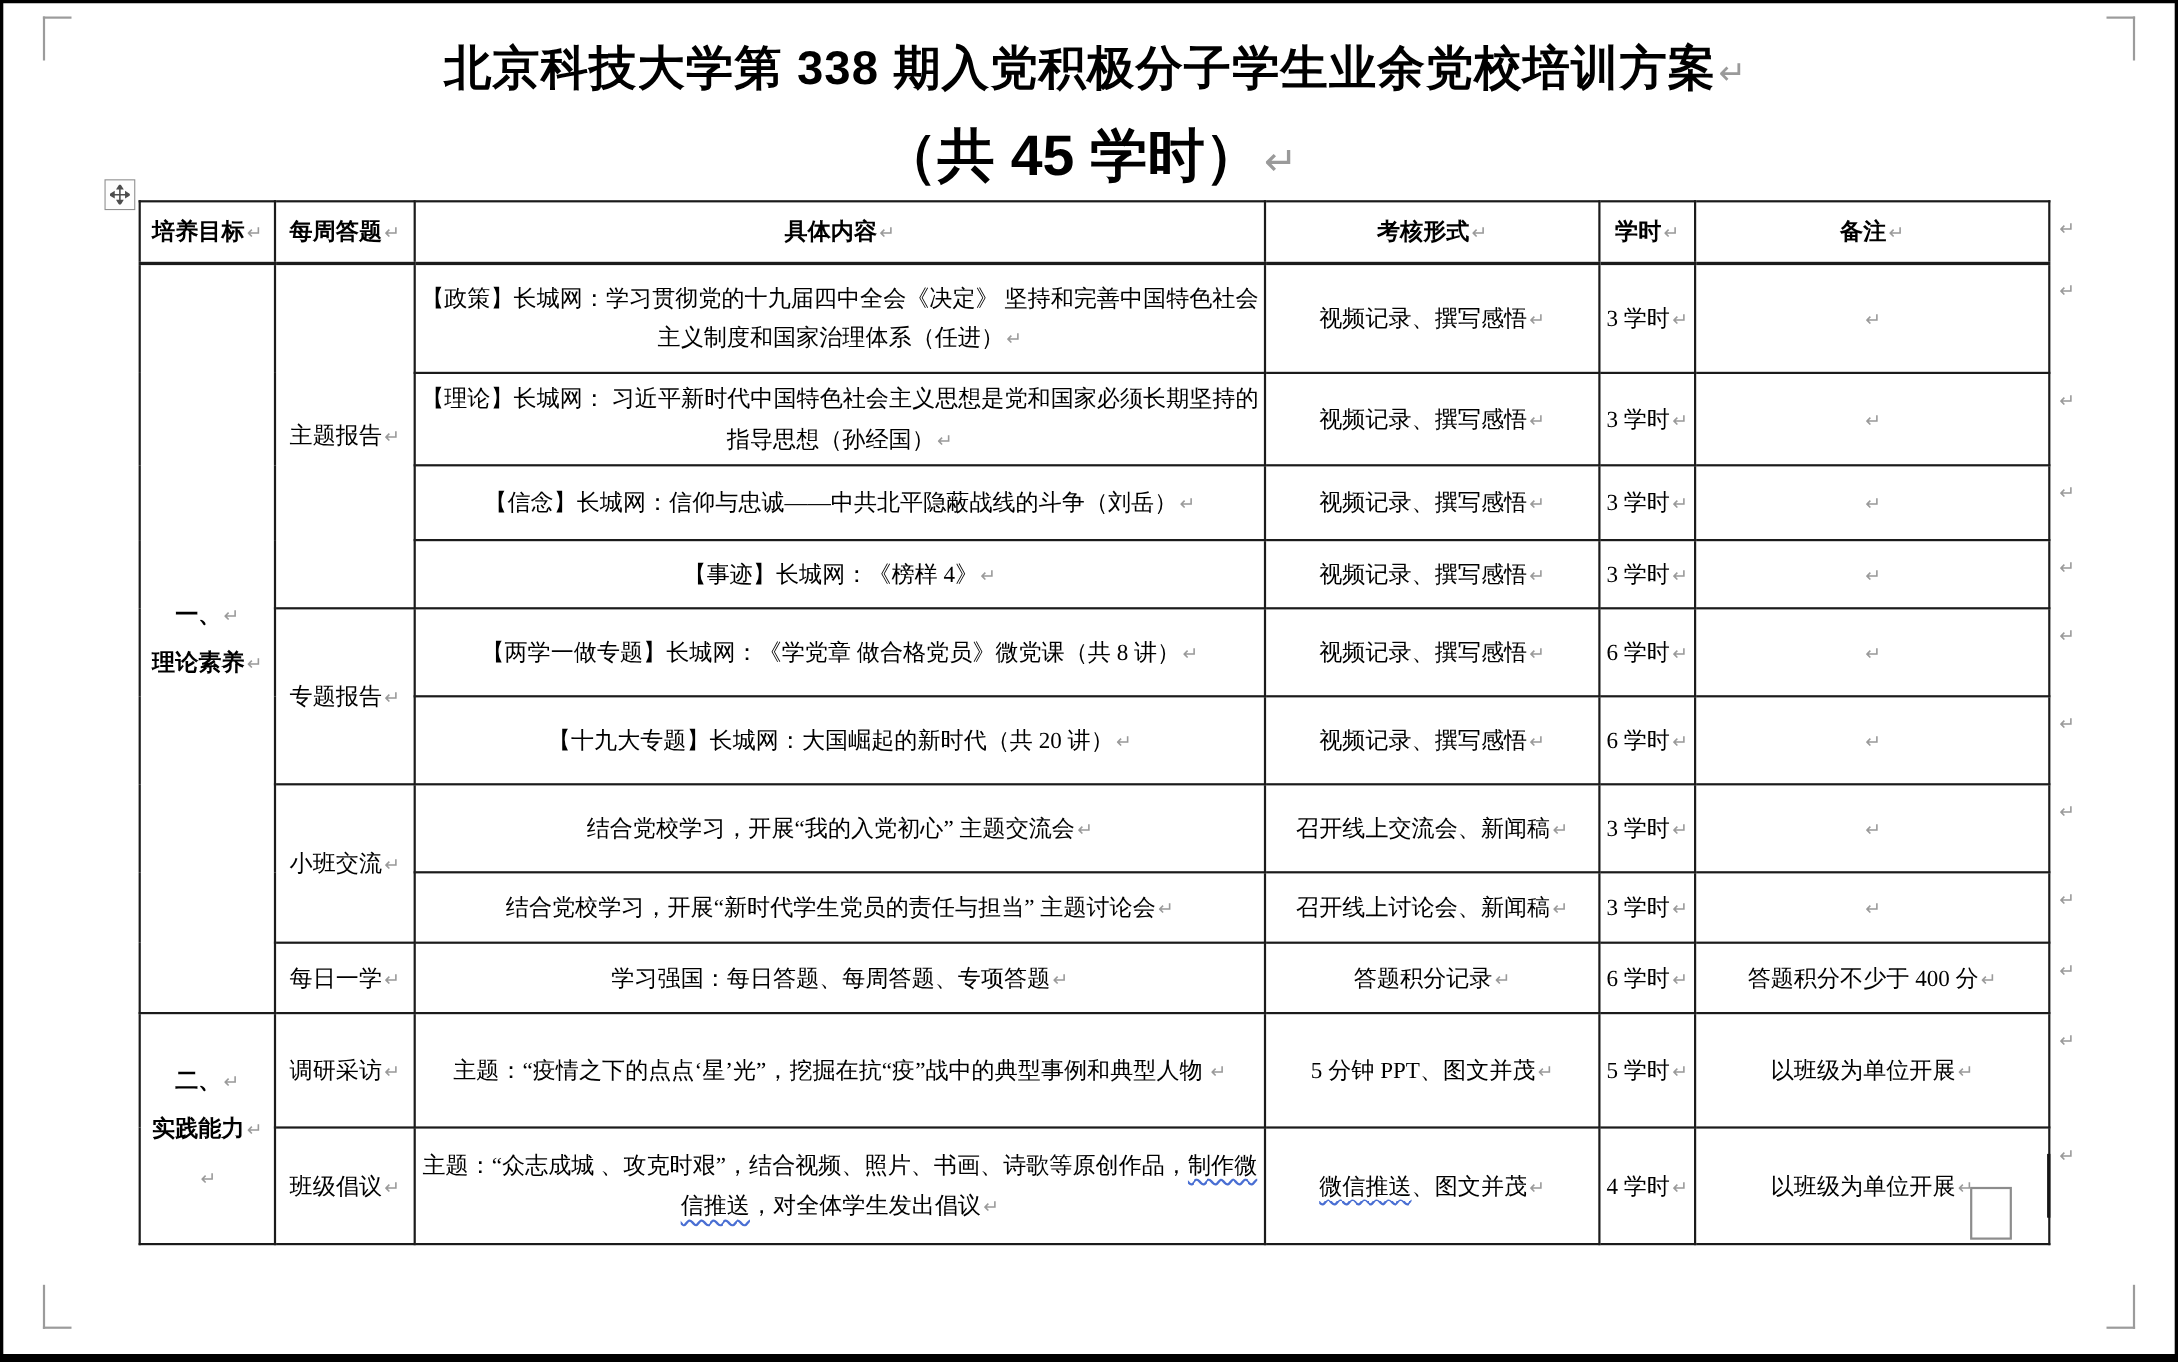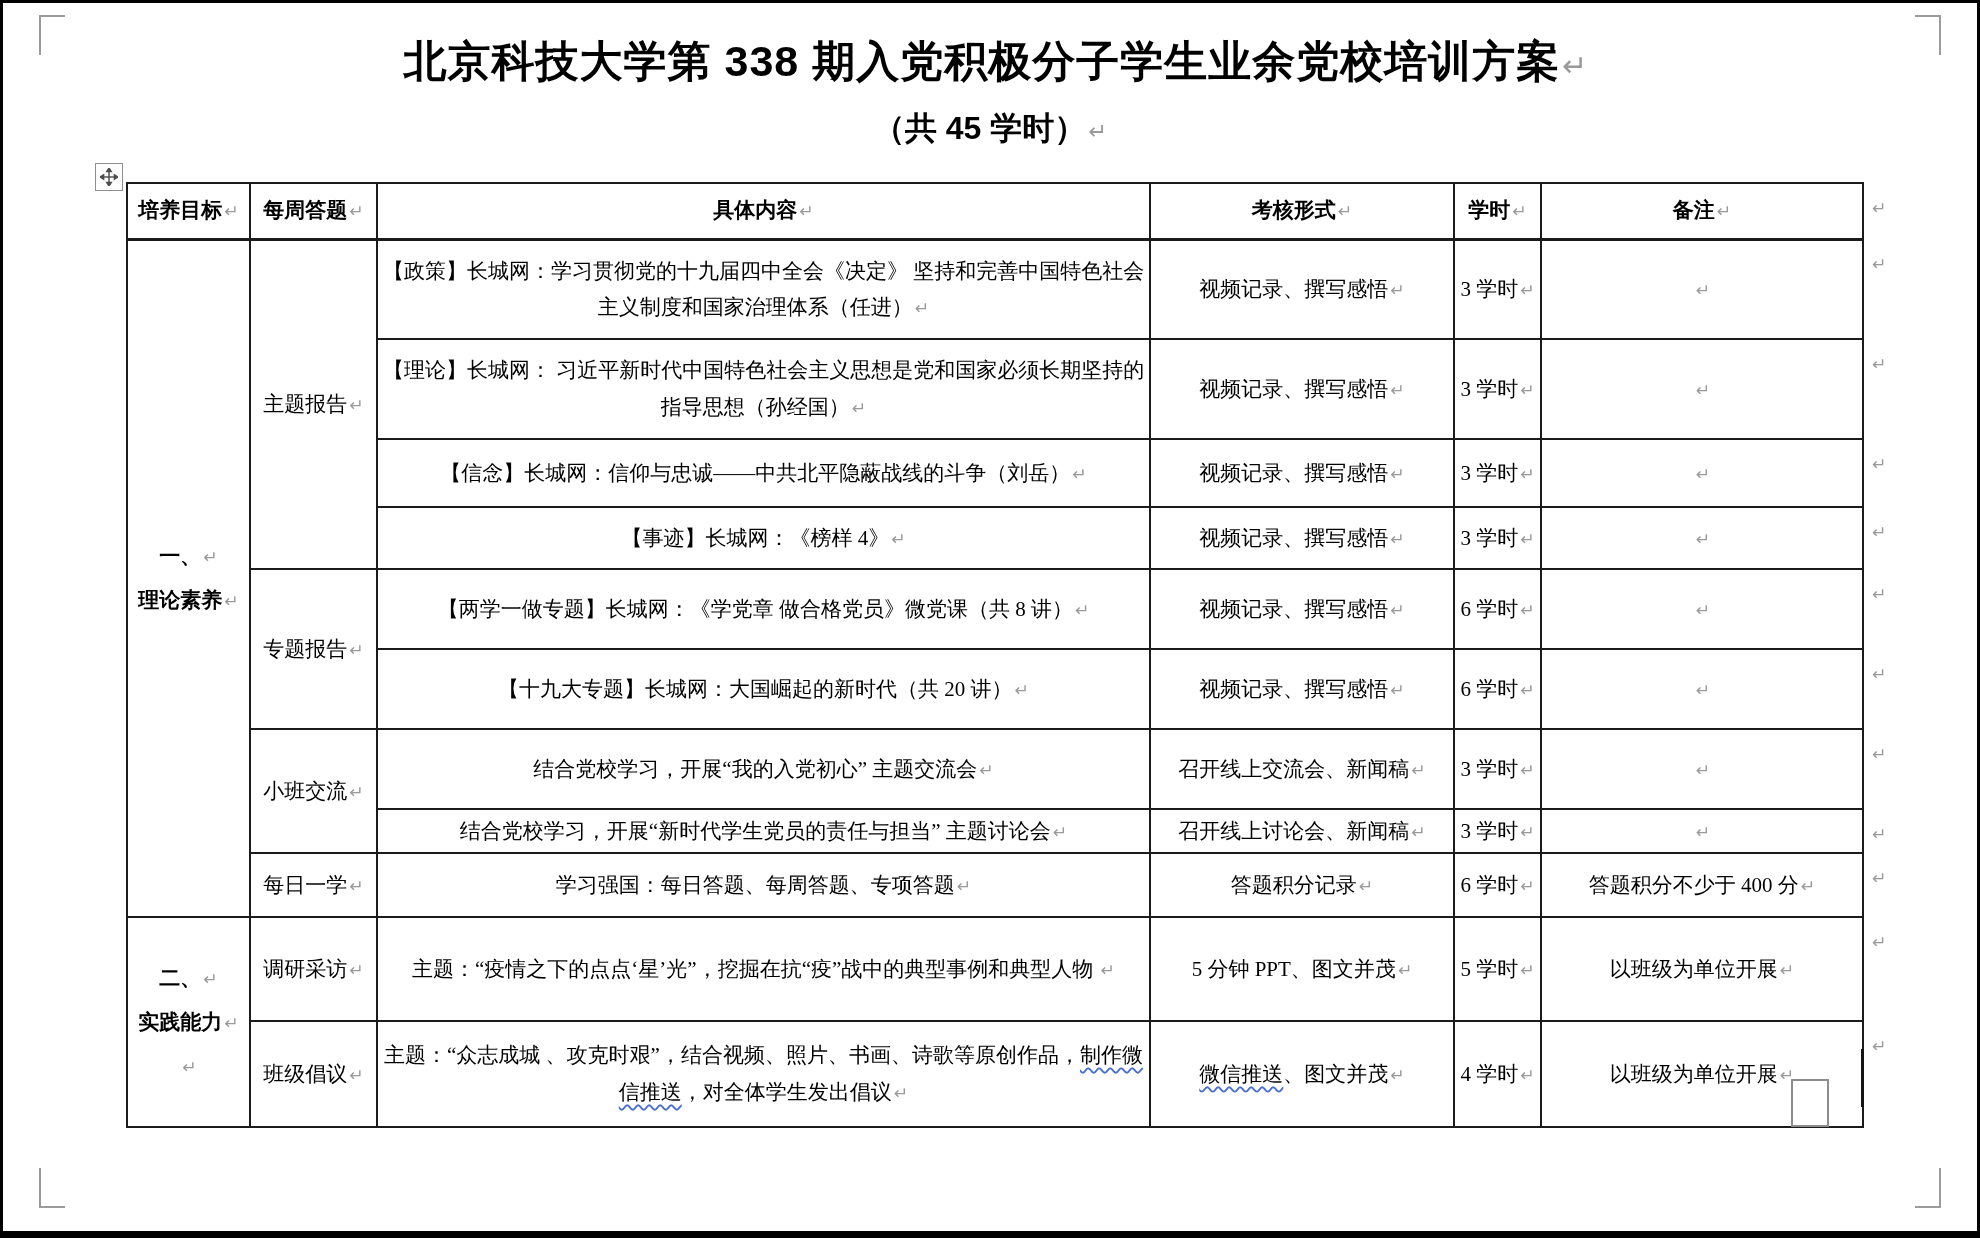--- a/index.html
+++ b/index.html
@@ -21,21 +21,21 @@
     font-weight:bold;
     font-size:43px;
     letter-spacing:1px;
     padding-left:12px;
   }
   .subtitle{
     margin-top:16px;
     text-align:center;
     font-family:"Liberation Sans", sans-serif;
     font-weight:bold;
-    font-size:32px;
+    font-size:52px;
   }
   
   .pmark{
     color:#9a9a9a;
     font-family:"DejaVu Sans", sans-serif;
     font-weight:normal;
     font-size:0.82em;
     padding-left:2px;
     white-space:nowrap;
   }
@@ -159,21 +159,21 @@
         <span class="goal-line"><span>理论素养</span><span class="pmark">↵</span></span>
       </td>
       <td class="c-form" rowspan="4"><span>主题报告</span><span class="pmark">↵</span></td>
       <td class="c-content"><span>【政策】长城网：学习贯彻党的十九届四中全会《决定》 坚持和完善中国特色社会主义制度和国家治理体系（任进）</span><span class="pmark">↵</span></td>
       <td class="c-assess"><span>视频记录、撰写感悟</span><span class="pmark">↵</span></td>
       <td class="c-hours"><span>3 学时</span><span class="pmark">↵</span></td>
       <td class="c-note"><span class="pmark">↵</span></td>
       <td class="c-endmark"><span class="pmark">↵</span></td>
     </tr>
 
-    <tr style="height:100px">
+    <tr style="height:84px">
       <td class="c-content"><span>【理论】长城网： 习近平新时代中国特色社会主义思想是党和国家必须长期坚持的指导思想（孙经国）</span><span class="pmark">↵</span></td>
       <td class="c-assess"><span>视频记录、撰写感悟</span><span class="pmark">↵</span></td>
       <td class="c-hours"><span>3 学时</span><span class="pmark">↵</span></td>
       <td class="c-note"><span class="pmark">↵</span></td>
       <td class="c-endmark"><span class="pmark">↵</span></td>
     </tr>
 
     <tr style="height:68px">
       <td class="c-content"><span>【信念】长城网：信仰与忠诚——中共北平隐蔽战线的斗争（刘岳）</span><span class="pmark">↵</span></td>
       <td class="c-assess"><span>视频记录、撰写感悟</span><span class="pmark">↵</span></td>
@@ -209,21 +209,21 @@
 
     <tr style="height:80px">
       <td class="c-form" rowspan="2"><span>小班交流</span><span class="pmark">↵</span></td>
       <td class="c-content"><span>结合党校学习，开展“我的入党初心” 主题交流会</span><span class="pmark">↵</span></td>
       <td class="c-assess"><span>召开线上交流会、新闻稿</span><span class="pmark">↵</span></td>
       <td class="c-hours"><span>3 学时</span><span class="pmark">↵</span></td>
       <td class="c-note"><span class="pmark">↵</span></td>
       <td class="c-endmark"><span class="pmark">↵</span></td>
     </tr>
 
-    <tr style="height:44px">
+    <tr style="height:64px">
       <td class="c-content"><span>结合党校学习，开展“新时代学生党员的责任与担当” 主题讨论会</span><span class="pmark">↵</span></td>
       <td class="c-assess"><span>召开线上讨论会、新闻稿</span><span class="pmark">↵</span></td>
       <td class="c-hours"><span>3 学时</span><span class="pmark">↵</span></td>
       <td class="c-note"><span class="pmark">↵</span></td>
       <td class="c-endmark"><span class="pmark">↵</span></td>
     </tr>
 
     <tr style="height:64px">
       <td class="c-form"><span>每日一学</span><span class="pmark">↵</span></td>
       <td class="c-content"><span>学习强国：每日答题、每周答题、专项答题</span><span class="pmark">↵</span></td>

